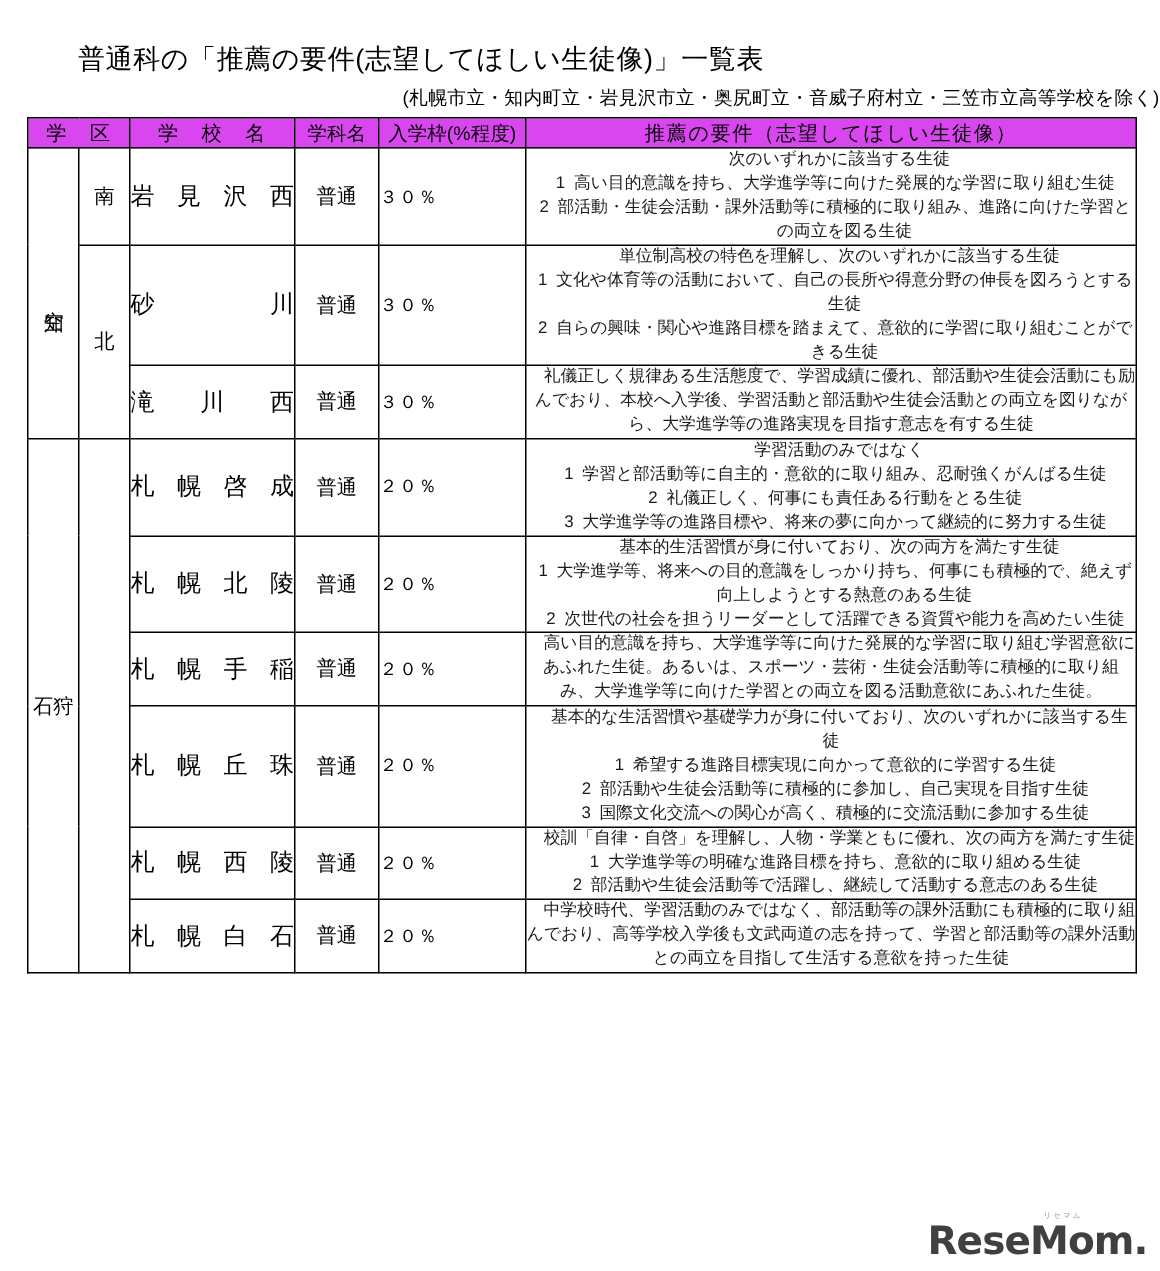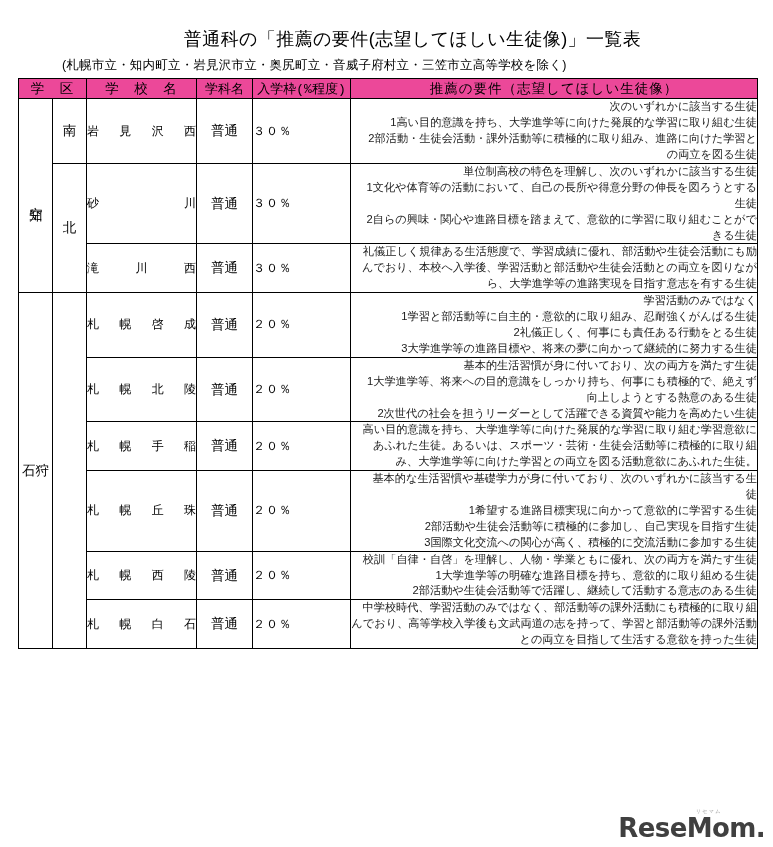--- a/index.html
+++ b/index.html
@@ -8,69 +8,68 @@
     background:#ffffff;
     font-family:"Liberation Sans","DejaVu Sans",sans-serif;
     color:#000;
     overflow:hidden;
     position:relative;
   }
 
   
   .titlewrap{padding:22px 0 0 0;}
   .t-line1{font-size:15px;margin-left:36px;letter-spacing:.4px;line-height:1.35;}
-  .t-line2{font-size:18px;margin-left:52px;margin-top:5px;letter-spacing:.4px;line-height:1.35;text-align:center;}
-  .t-line3{font-size:12.5px;margin-left:62px;margin-top:6px;letter-spacing:.2px;}
+  .t-line2{font-size:18px;margin-left:52px;margin-top:5px;letter-spacing:.4px;line-height:1.35;}
+  .t-line3{font-size:12.5px;margin-left:62px;margin-top:6px;letter-spacing:.2px;text-align:right;}
   .t-line4{font-size:12.5px;margin-top:4px;text-align:right;padding-right:10px;letter-spacing:.1px;}
 
   
   .tablewrap{margin:4px 0 0 18px;width:739px;}
   table.grid{
     border-collapse:collapse;
     table-layout:fixed;
     width:739px;
     border:1.6px solid #000;
   }
   table.grid td,table.grid th{
     border:1px solid #000;
     padding:0;
     vertical-align:middle;
     font-weight:normal;
   }
   thead th{
-    background:#ec4899;
+    background:#d946ef;
     height:19px;
     font-size:13.5px;
     letter-spacing:1px;
     border-bottom:1.6px solid #000;
-    font-family:Liberation Mono, monospace;
   }
   thead th.tight{letter-spacing:0;font-size:13px;}
 
   
   col.c-dist{width:34px;}
   col.c-sub{width:34px;}
   col.c-school{width:110px;}
   col.c-course{width:56px;}
   col.c-quota{width:98px;}
   col.c-req{width:407px;}
 
   td.dist,td.sub{text-align:center;font-size:13.5px;line-height:1.15;}
   td.dist .vert{writing-mode:vertical-rl;text-orientation:upright;display:inline-block;letter-spacing:2px;}
   td.school{
-    font-size:12px;text-align:justify;text-align-last:justify;
+    font-size:16px;text-align:justify;text-align-last:justify;
     padding:0 8px;letter-spacing:0;
   }
   td.course{text-align:center;font-size:13.5px;}
   td.quota{text-align:left;font-size:12px;letter-spacing:1px;}
   td.req{
     padding:5px 6px 5px 6px;
     font-size:11.2px;
     line-height:1.42;
-    text-align:right;
+    text-align:center;
     vertical-align:top;
     color:#1a1a1a;
   }
   td.req .lead{display:block;text-indent:1em;}
   td.req .item{display:block;padding-left:1.6em;text-indent:-1.6em;}
   td.req .item .n{display:inline-block;width:1.6em;text-indent:0;}
   td.req .para{display:block;text-indent:1em;}
 
   .sep-thick{border-top:1.6px solid #000 !important;}
 

